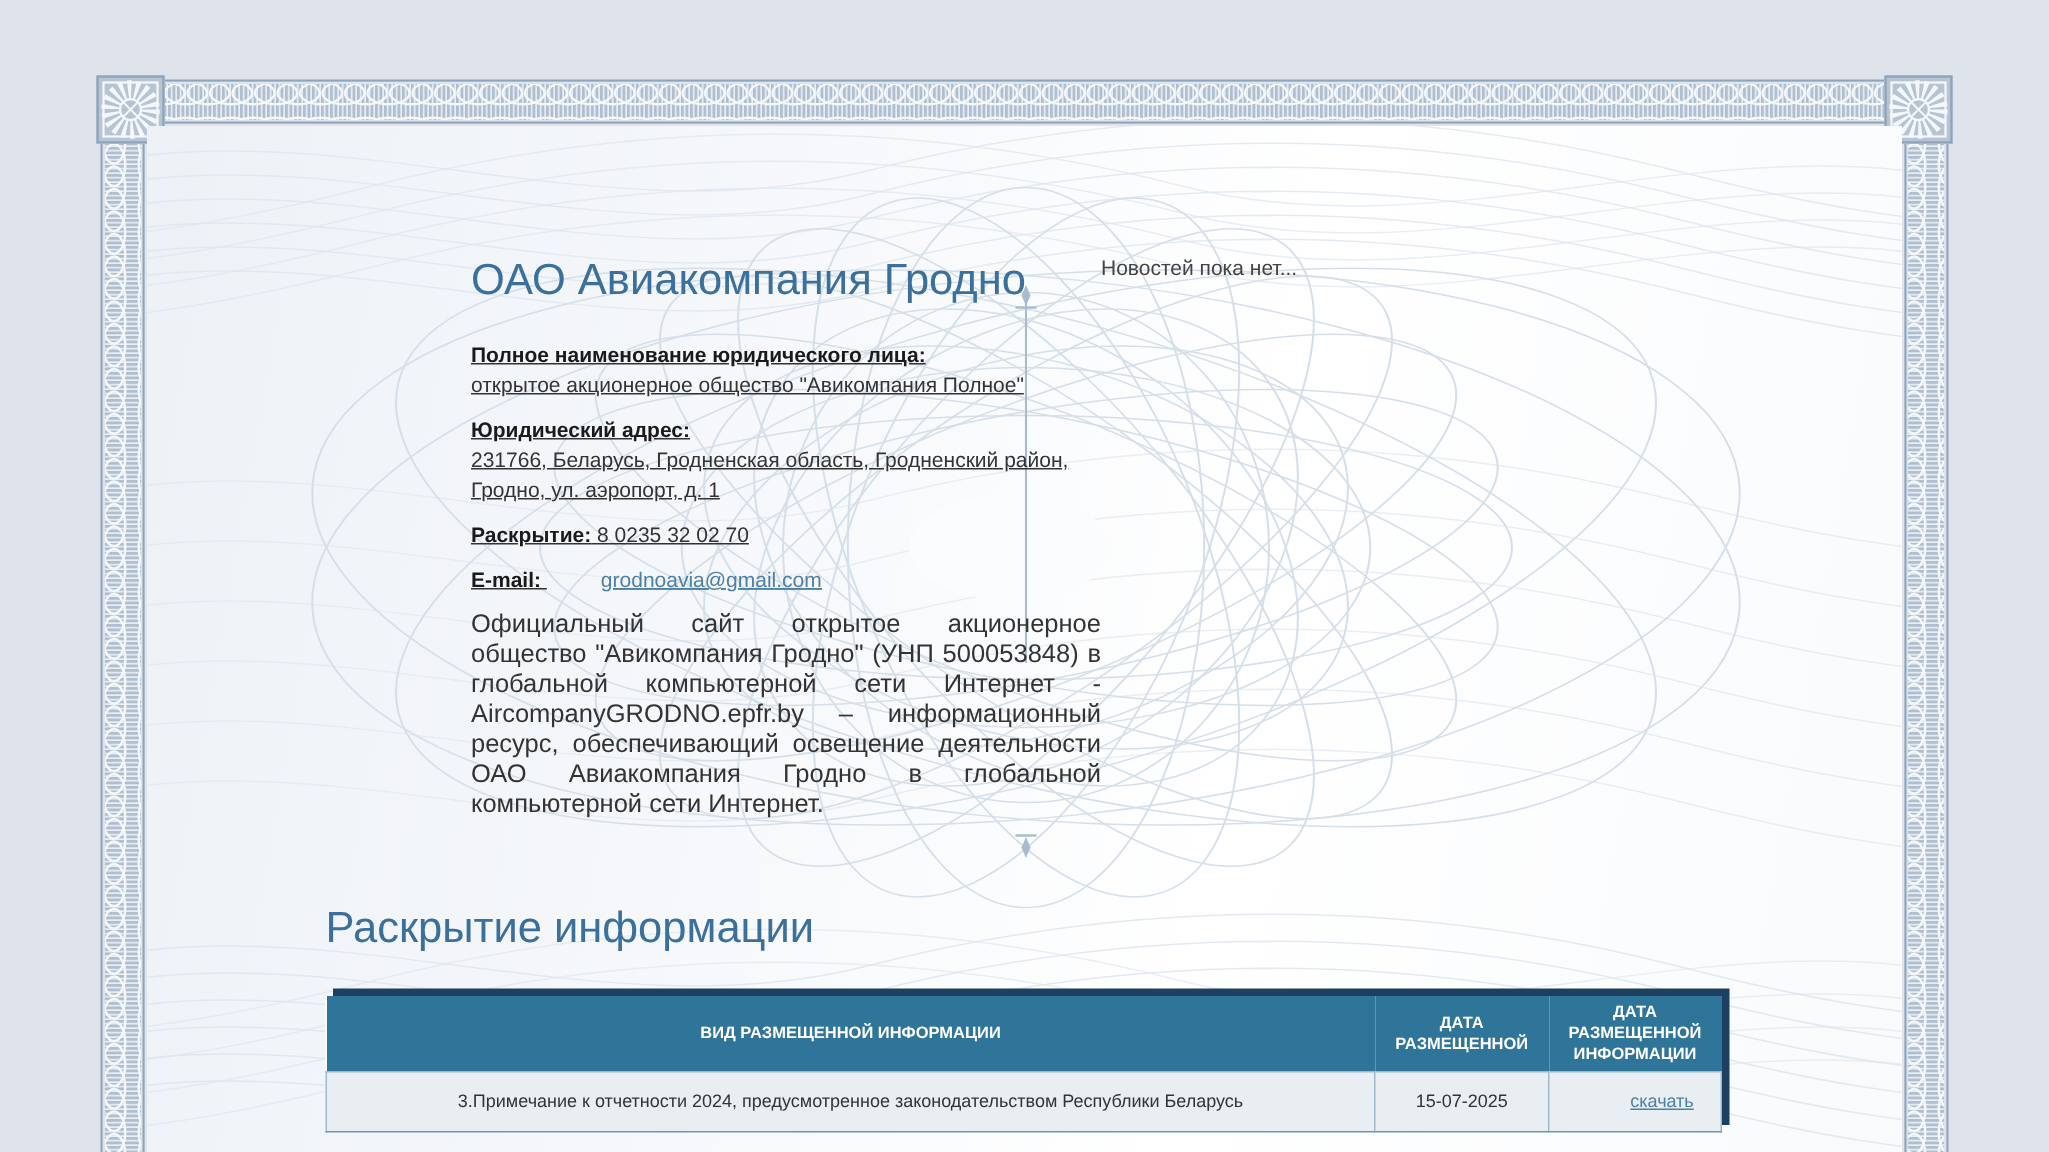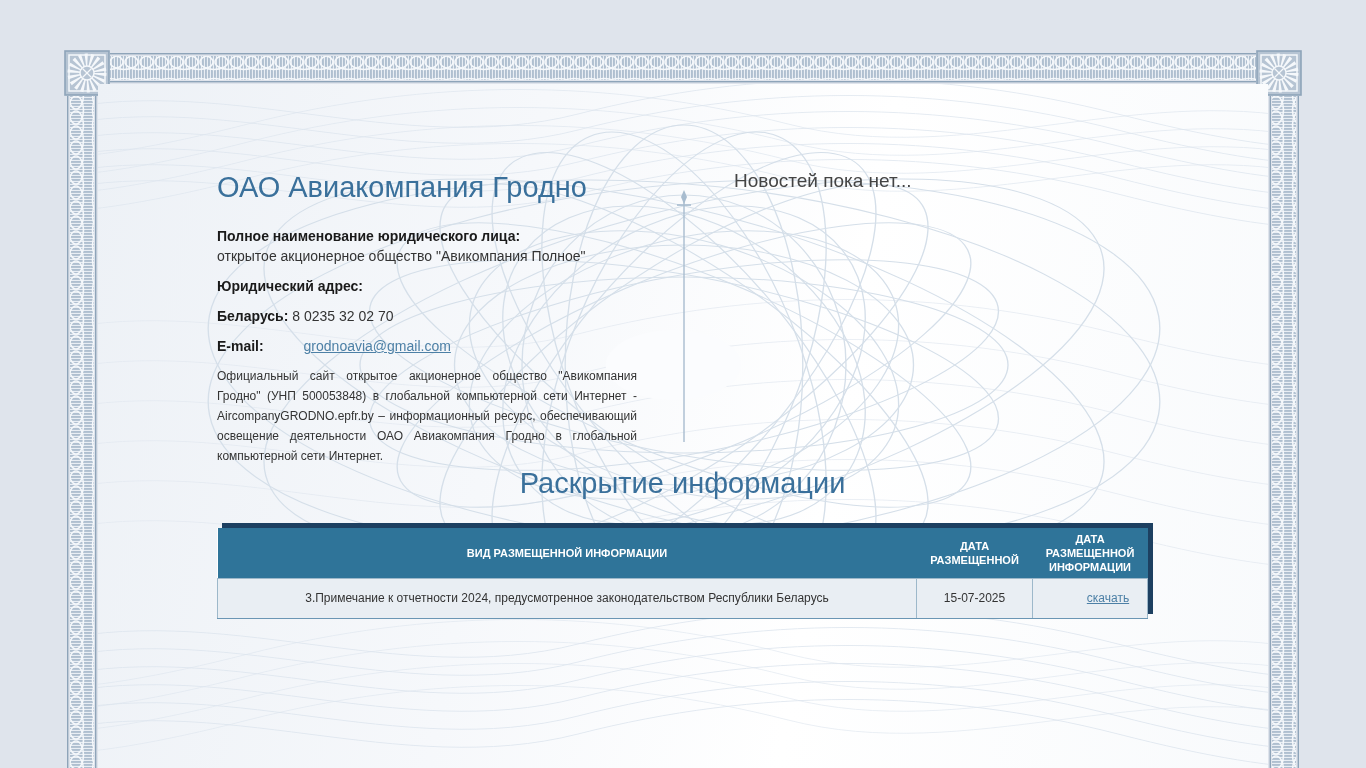--- a/index.html
+++ b/index.html
@@ -18,32 +18,32 @@
   
   .content-area{
     position:absolute;left:98px;top:84px;width:1170px;height:684px;
     background:linear-gradient(100deg,#edf1f6 0%,#f6f8fb 35%,#ffffff 62%,#f8fafc 100%);
     overflow:hidden;
   }
   .deco-svg{position:absolute;left:0;top:0;z-index:0;}
   .inner{position:absolute;left:119px;top:0;width:931px;z-index:1;}
 
   h1,h2{font-weight:400;color:#3a709b;font-size:29px;line-height:34px;margin:0;}
-  .cols{display:flex;justify-content:space-between;padding-top:86px;}
+  .cols{display:flex;justify-content:flex-end;padding-top:86px;}
   .col-left{width:420px;}
   .col-right{width:414px;}
   .col-left h1,.col-right h1{margin-bottom:22px;}
 
-  .info{margin:0 0 10px 0;font-size:14px;line-height:20px;color:#333;}
+  .info{margin:0 0 10px 0;font-size:14px;line-height:20px;color:#333;text-decoration:underline;}
   .info b{color:#1a1a1a;}
-  .about{margin:10px 0 0 0;font-size:12px;line-height:20px;text-align:justify;color:#333;}
+  .about{margin:10px 0 0 0;font-size:17px;line-height:20px;text-align:justify;color:#333;}
   a.lnk{color:#4d80a6;text-decoration:underline;cursor:pointer;padding-left:36px;}
-  .news-empty{margin:0;font-size:19px;color:#444;}
-
-  h2.disclosure{text-align:center;}
+  .news-empty{margin:0;font-size:14px;color:#444;}
+
+  h2.disclosure{margin-top:56px;}
 
   
   .tbl-wrap{margin-top:28px;position:relative;width:931px;}
   table.disclosure-table{
     width:931px;border-collapse:collapse;background:#fff;
     box-shadow:5px -5px 0 0 #1d4061;
   }
   table.disclosure-table col.c1{width:700px;}
   table.disclosure-table col.c2{width:116px;}
   table.disclosure-table col.c3{width:115px;}
@@ -215,25 +215,26 @@
         <div class="col-left">
           <h1>ОАО Авиакомпания Гродно</h1>
 
           <p class="info">
             <b>Полное наименование юридического лица:</b><br>
             <span>открытое акционерное общество "Авикомпания Полное"</span>
           </p>
 
           <p class="info">
             <b>Юридический адрес:</b><br>
-          </p>
-
-
-          <p class="info">
-            <b>Беларусь:</b>
+            <span>231766, Беларусь, Гродненская область, Гродненский район, Гродно, ул. аэропорт, д. 1</span>
+          </p>
+
+
+          <p class="info">
+            <b>Раскрытие:</b>
             <span>8 0235 32 02 70</span>
           </p>
 
 
           <p class="info">
             <b>E-mail:</b>
             <a class="lnk">grodnoavia@gmail.com</a>
           </p>
 
           <p class="about">Официальный сайт открытое акционерное общество "Авикомпания Гродно" (УНП 500053848) в глобальной компьютерной сети Интернет - AircompanyGRODNO.epfr.by – информационный ресурс, обеспечивающий освещение деятельности ОАО Авиакомпания Гродно в глобальной компьютерной сети Интернет.</p>

